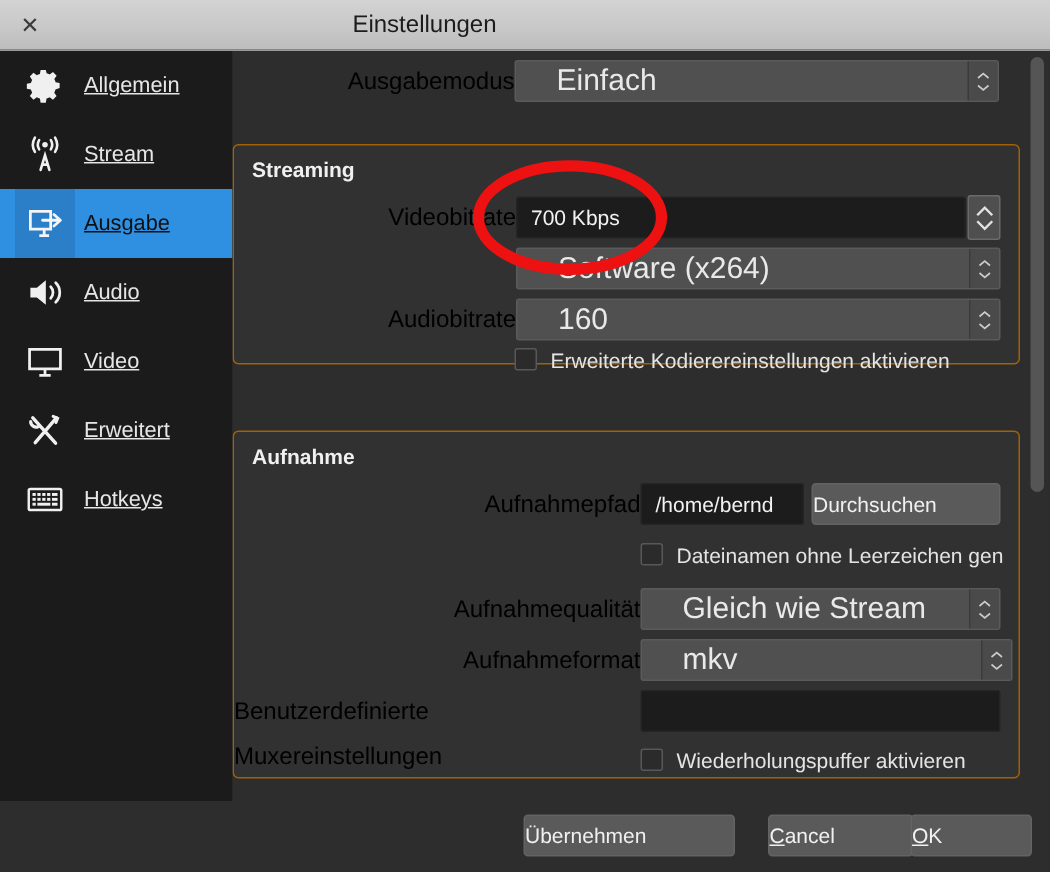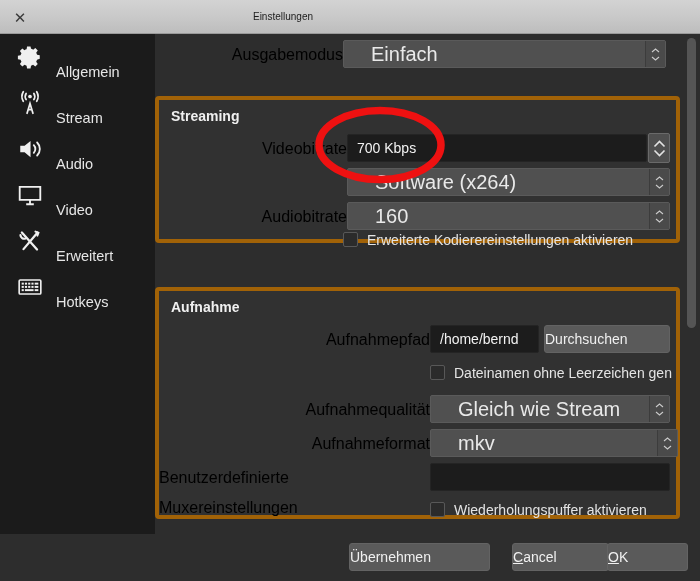--- a/index.html
+++ b/index.html
@@ -13,42 +13,42 @@
 
   
   .titlebar {
     position: absolute; left: 0; top: 0; width: 700px; height: 34px;
     background: linear-gradient(to bottom, #d3d3d3 0%, #c8c8c8 55%, #bdbdbd 100%);
     border-bottom: 1px solid #9a9a9a;
   }
   .titlebar .title {
     position: absolute; left: 0; top: 0; width: 566px; height: 34px;
     line-height: 34px; text-align: center;
-    font-size: 10px; color: #1c1c1c;
+    font-size: 16px; color: #1c1c1c;
   }
   .close-btn {
     position: absolute; left: 10px; top: 7px; width: 20px; height: 20px;
     display: flex; align-items: center; justify-content: center;
     color: #3a3a3a; font-size: 15px; line-height: 1; cursor: pointer;
   }
 
   
   .body-area {
     position: absolute; left: 0; top: 34px; width: 700px; height: 547px;
     background: #2d2d2d;
   }
 
   
   .sidebar {
     position: absolute; left: 0; top: 0; width: 155px; height: 500px;
     background: #1b1b1b;
   }
   .side-item {
-    position: relative; height: 46px; display: flex; align-items: flex-end;
-    padding-left: 10px; cursor: pointer; color: #e6e6e6; font-size: 14.5px;
+    position: relative; height: 46px; display: flex; align-items: center;
+    padding-left: 10px; cursor: pointer; color: #e6e6e6; font-size: 14.5px; text-decoration: underline;
   }
   .side-item.selected { background: #2f8fe0; color: #101010; }
   .side-item.selected .side-ico-wrap { background: #2b7fc9; }
   .side-ico-wrap {
     width: 40px; height: 46px; display: flex; align-items: center;
     justify-content: center; flex: none;
   }
   .side-ico { width: 26px; height: 26px; display: block; }
   .side-label { margin-left: 6px; white-space: nowrap; }
 
@@ -56,21 +56,21 @@
   .content {
     position: absolute; left: 155px; top: 0; width: 545px; height: 500px;
     background: #2d2d2d; overflow: hidden;
   }
 
   
   .toprow { position: absolute; left: 0; top: 6px; width: 530px; height: 30px; }
   .toprow .lab { position: absolute; right: 342px; top: 0; line-height: 30px; }
 
   .groupbox {
-    position: absolute; border: 4px solid #a16207; border-radius: 4px;
+    position: absolute; border: 1px solid #a16207; border-radius: 4px;
     background: #313131;
   }
   .group-title {
     position: absolute; left: 12px; top: 8px;
     font-size: 14px; font-weight: bold; color: #f0f0f0;
   }
 
   
   .combo {
     position: relative; height: 28px; background: #505050;
@@ -166,20 +166,30 @@
           <svg class="side-ico" viewBox="0 0 24 24" fill="none" stroke="#f0f0f0" stroke-width="1.6" stroke-linecap="round">
             <circle cx="12" cy="6" r="1.7" fill="#f0f0f0" stroke="none"></circle>
             <path d="M8.4 3.2a5.4 5.4 0 000 5.6M15.6 3.2a5.4 5.4 0 010 5.6"></path>
             <path d="M5.8 1.6a8.6 8.6 0 000 8.8M18.2 1.6a8.6 8.6 0 010 8.8"></path>
             <path d="M9.3 21.5l2.7-9 2.7 9M10.3 18.2h3.4"></path>
           </svg>
         </span>
         <span class="side-label">Stream</span>
       </div>
 
+      <div class="side-item selected">
+        <span class="side-ico-wrap">
+          <svg class="side-ico" viewBox="0 0 24 24" fill="none" stroke="#f5f5f5" stroke-width="1.7">
+            <path d="M3 4.5h12.5v11H3z"></path>
+            <path d="M8.5 19.5h6M11.5 15.5v4"></path>
+            <path d="M10.5 10h10.5M17.5 6.5l4 3.5-4 3.5" stroke-linecap="round" stroke-linejoin="round"></path>
+          </svg>
+        </span>
+        <span class="side-label">Ausgabe</span>
+      </div>
 
       <div class="side-item">
         <span class="side-ico-wrap">
           <svg class="side-ico" viewBox="0 0 24 24">
             <path d="M3 9h4l5.5-4.5v15L7 15H3z" fill="#f0f0f0"></path>
             <path d="M15.5 8.5a5 5 0 010 7M18.6 6a8.5 8.5 0 010 12" fill="none" stroke="#f0f0f0" stroke-width="1.7" stroke-linecap="round"></path>
           </svg>
         </span>
         <span class="side-label">Audio</span>
       </div>

